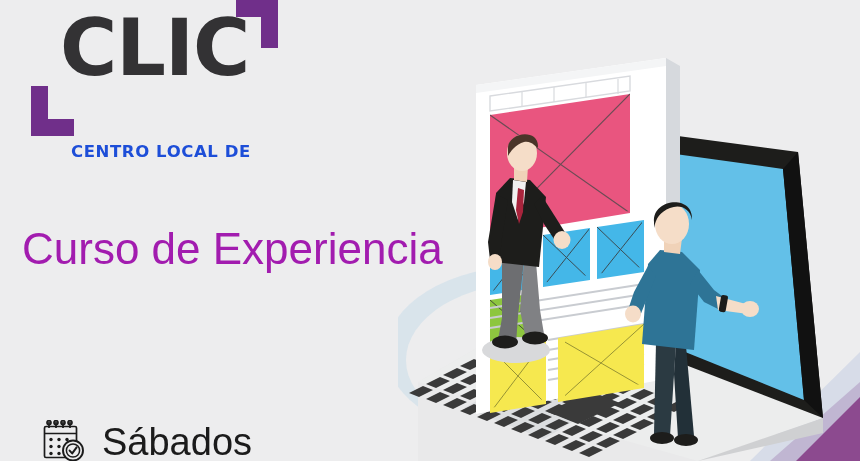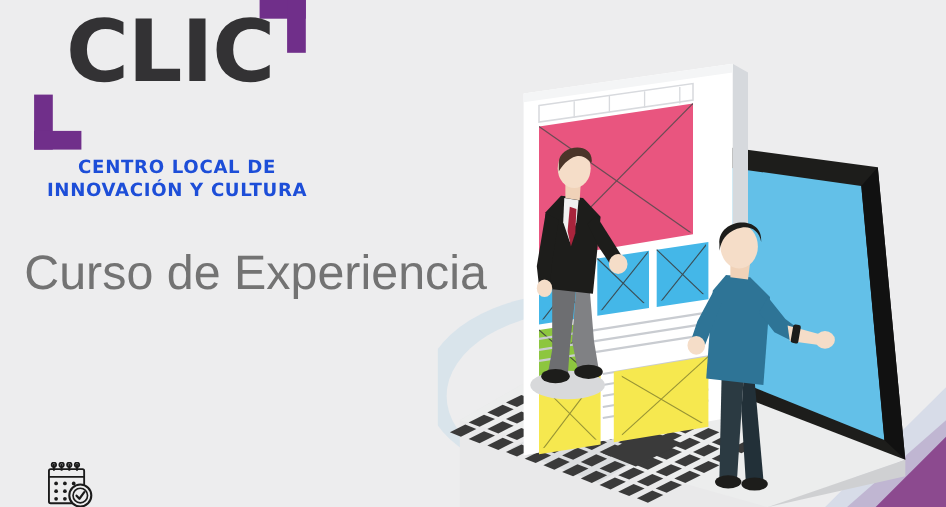--- a/index.html
+++ b/index.html
@@ -36,21 +36,21 @@
     text-align:center;color:#1d4ed8;
     font-weight:bold;font-size:16.5px;line-height:21px;
     letter-spacing:0.6px;
     font-family:"DejaVu Sans", sans-serif;
   }
   #logo-sub .l1,#logo-sub .l2{display:block;white-space:nowrap;}
 
   
   #headline{
     position:absolute;left:22px;top:222px;width:520px;
-    color:#737373;font-size:44px;line-height:54px;
+    color:#a21caf;font-size:44px;line-height:54px;
     font-family:"Liberation Sans", sans-serif;font-weight:400;
   }
   #headline span{display:block;white-space:nowrap;}
 
   
   #footer-row{position:absolute;left:42px;top:420px;display:flex;align-items:flex-end;gap:13px;}
   #cal-icon{width:47px;height:42px;position:relative;flex:0 0 auto;}
   #footer-text{
     font-size:38px;line-height:40px;color:#1b1b1b;
     font-family:"Liberation Sans", sans-serif;white-space:nowrap;
@@ -70,21 +70,20 @@
       <div class="arm-h"></div>
         <div class="arm-v"></div>
     </div>
     <div class="bracket" id="bracket-bl">
       <div class="arm-v"></div>
         <div class="arm-h"></div>
     </div>
     <div id="logo-word">CLIC</div>
     <div id="logo-sub">
       <span class="l1">CENTRO LOCAL DE</span>
-      <span class="l2">INNOVACIÓN Y CULTURA</span>
     </div>
   </div>
 
   <div id="headline">
     <span>Curso de Experiencia</span>
   </div>
 
   <div id="footer-row">
     <div id="cal-icon">
       <svg width="47" height="42" viewBox="0 0 47 42" xmlns="http://www.w3.org/2000/svg">
@@ -108,20 +107,21 @@
             <circle cx="17" cy="26.5" r="1.7"></circle>
             <circle cx="25" cy="26.5" r="1.7"></circle>
           <circle cx="9" cy="33.5" r="1.7"></circle>
             <circle cx="17" cy="33.5" r="1.7"></circle>
         </g>
         <circle cx="31" cy="30.5" r="10" fill="#ededee" stroke="#1b1b1b" stroke-width="1.9"></circle>
         <circle cx="31" cy="30.5" r="6.6" fill="none" stroke="#1b1b1b" stroke-width="1.5"></circle>
         <polyline points="27.6,30.6 30.2,33.4 34.6,27.4" fill="none" stroke="#1b1b1b" stroke-width="2" stroke-linecap="round" stroke-linejoin="round"></polyline>
       </svg>
     </div>
+    <div id="footer-text">Sábados</div>
   </div>
 
   <div id="illustration">
     <svg width="462" height="409" viewBox="0 0 462 409" xmlns="http://www.w3.org/2000/svg">
       <defs>
         <clipPath id="clipPink">
             <polygon points="92,60 232,37 232,159 92,182"></polygon>
           </clipPath>
         <clipPath id="clipTopBar">
             <polygon points="92,44 232,21 232,36 92,59"></polygon>

